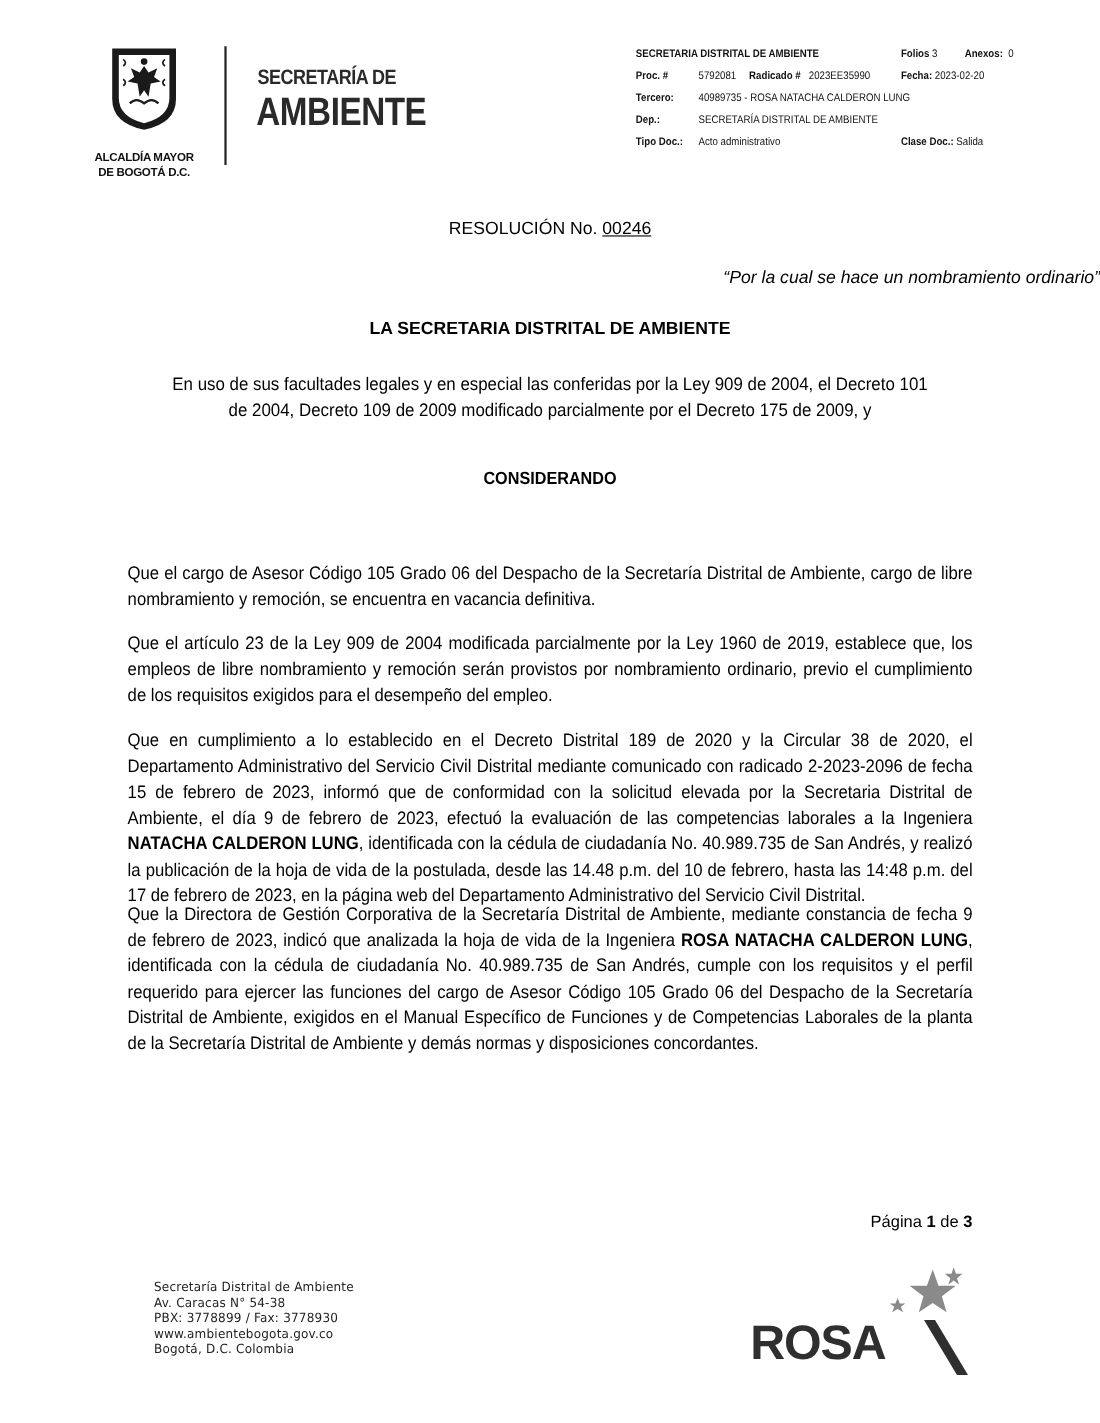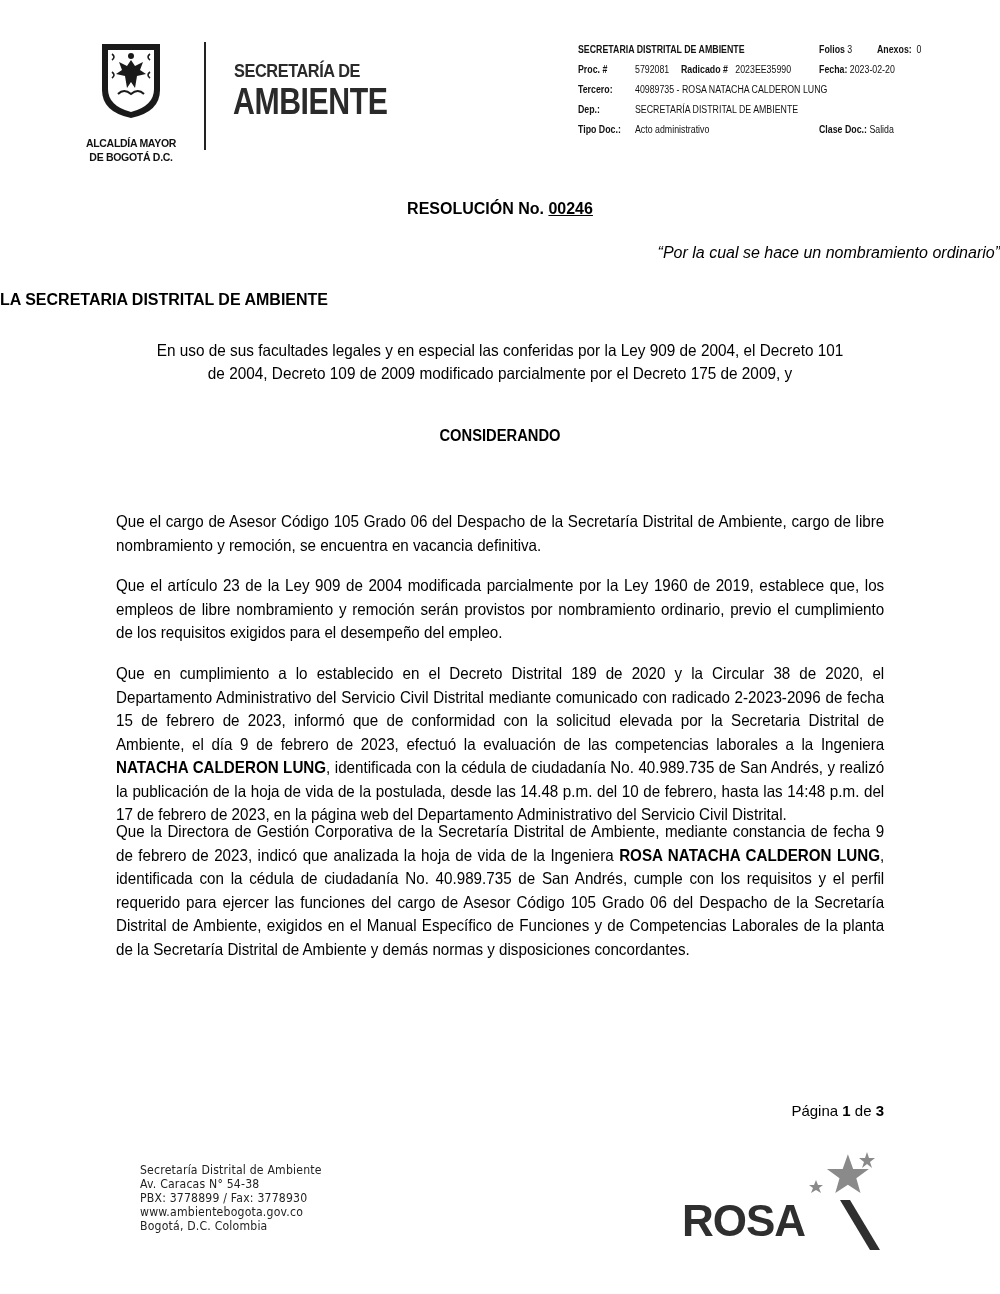--- a/index.html
+++ b/index.html
@@ -12,24 +12,24 @@
   .vrule { left: 204px; top: 42px; width: 2px; height: 108px; background: #222; }
   .sec-top { left: 234px; top: 60px; font-family: "Liberation Sans", sans-serif; font-weight: bold; font-size: 19px; color: #2a2a2a; letter-spacing: -0.5px; transform: scaleX(0.86); transform-origin: left; }
   .sec-big { left: 233px; top: 82px; font-family: "Liberation Sans", sans-serif; font-weight: bold; font-size: 36px; color: #2a2a2a; letter-spacing: -0.5px; transform: scaleX(0.84); transform-origin: left; line-height: 40px; }
 
   
   .reg { font-family: "Liberation Sans", sans-serif; font-size: 10px; color: #111; transform: scaleX(0.88); transform-origin: left; white-space: nowrap; }
   .reg b { font-weight: bold; }
   .reg .v { font-weight: normal; }
 
   
-  .title { left: 0; width: 1000px; text-align: center; font-weight: bold; font-size: 16px; top: 200px; }
+  .title { left: 0; width: 1000px; text-align: center; font-weight: normal; font-size: 16px; top: 200px; }
   .title .num { text-decoration: underline; }
   .subtitle { left: 0; width: 1000px; text-align: right; font-style: italic; font-size: 16px; top: 244px; }
-  .authority { left: 0; width: 1000px; text-align: left; font-weight: bold; font-size: 16px; top: 291px; }
+  .authority { left: 0; width: 1000px; text-align: center; font-weight: bold; font-size: 16px; top: 291px; }
   .preamble { left: 130px; width: 740px; text-align: center; font-size: 16.5px; line-height: 23px; top: 339px; transform: scaleX(0.93); transform-origin: center; }
   .considerando { left: 0; width: 1000px; text-align: center; font-weight: bold; font-size: 16px; top: 427px; transform: scaleX(0.92); }
   .para { left: 116px; width: 768px; font-size: 16.5px; line-height: 23.5px; text-align: justify; font-family: "Liberation Sans", sans-serif; margin-top: 45px; }
   .para .inner { display: block; transform: scaleX(0.92); transform-origin: left; width: 835px; text-align: justify; }
   .para b { font-weight: bold; }
   .p1 { top: 465px; }
   .p2 { top: 529px; }
   .p3 { top: 617px; }
   .p4 { top: 775px; }
 

